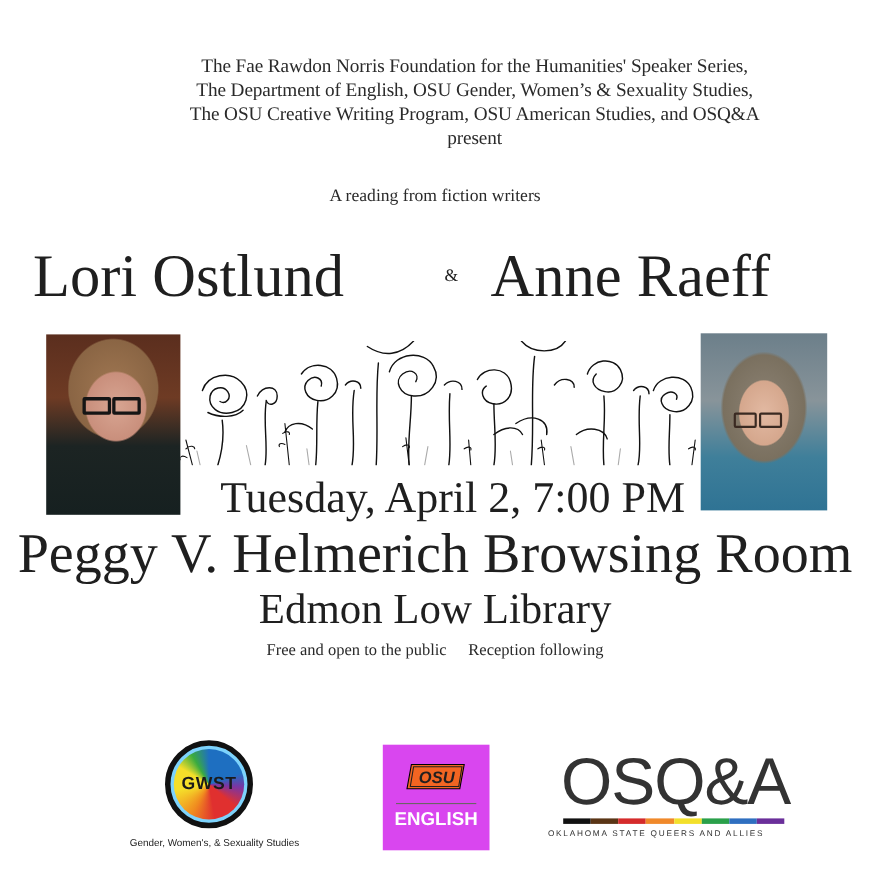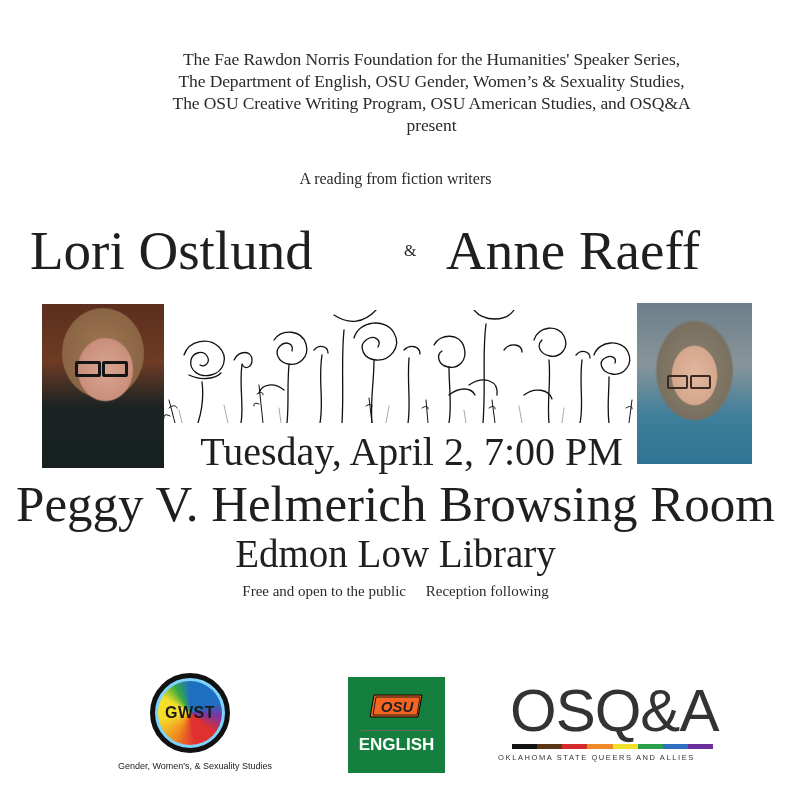--- a/index.html
+++ b/index.html
@@ -28,21 +28,21 @@
   .venue { top: 480px; font-family: "Liberation Serif", serif; font-size: 51px; line-height: 48px; color: #1f1f1f; }
   .library { top: 530px; font-family: "Liberation Serif", serif; font-size: 39px; line-height: 48px; color: #1f1f1f; }
   .free { top: 583px; font-family: "Liberation Serif", serif; font-size: 15px; color: #2a2a2a; }
   .free span { margin: 0 8px; }
   .gwst { left: 150px; top: 673px; width: 80px; height: 80px; border-radius: 50%; border: 5px solid #111; box-sizing: border-box; background: #7dd3fc; padding: 3px; }
   .gwst-inner { width: 100%; height: 100%; border-radius: 50%;
     background: conic-gradient(from 0deg, #1e6fc1 0deg, #1e6fc1 70deg, #7b35a3 95deg, #e0302f 130deg, #e0302f 170deg, #f08a1f 210deg, #f5df2a 260deg, #f5df2a 300deg, #3aab3f 330deg, #1e6fc1 360deg);
     display: flex; align-items: center; justify-content: center; }
   .gwst-text { font-family: "Liberation Sans", sans-serif; font-weight: bold; font-size: 16px; color: #1a1a1a; letter-spacing: 0.5px; }
   .gwst-caption { left: 100px; top: 761px; width: 190px; text-align: center; font-family: "Liberation Sans", sans-serif; font-size: 9px; color: #222; white-space: nowrap; }
-  .eng { left: 348px; top: 677px; width: 97px; height: 96px; background: #15803d; }
+  .eng { left: 348px; top: 677px; width: 97px; height: 96px; background: #d946ef; }
   .eng-logo { position: absolute; left: 20px; top: 14px; width: 58px; height: 30px; }
   .eng-rule { position: absolute; left: 12px; right: 12px; top: 53px; height: 1px; background: #6a6565; }
   .eng-text { position: absolute; left: 0; right: 0; top: 58px; text-align: center; font-family: "Liberation Sans", sans-serif; font-weight: bold; font-size: 17px; color: #fff; }
   .osqa { left: 510px; top: 680px; width: 206px; font-family: "Liberation Sans", sans-serif; font-size: 60px; line-height: 62px; color: #333; letter-spacing: -1px; white-space: nowrap; text-align: right; }
   .stripe { left: 512px; top: 744px; width: 201px; height: 5px; display: flex; }
   .stripe div { flex: 1; }
   .tagline { left: 496px; top: 753px; width: 201px; text-align: center; font-family: "Liberation Sans", sans-serif; font-size: 7.5px; letter-spacing: 1.6px; color: #333; white-space: nowrap; }
 </style>
 </head>
 <body>

